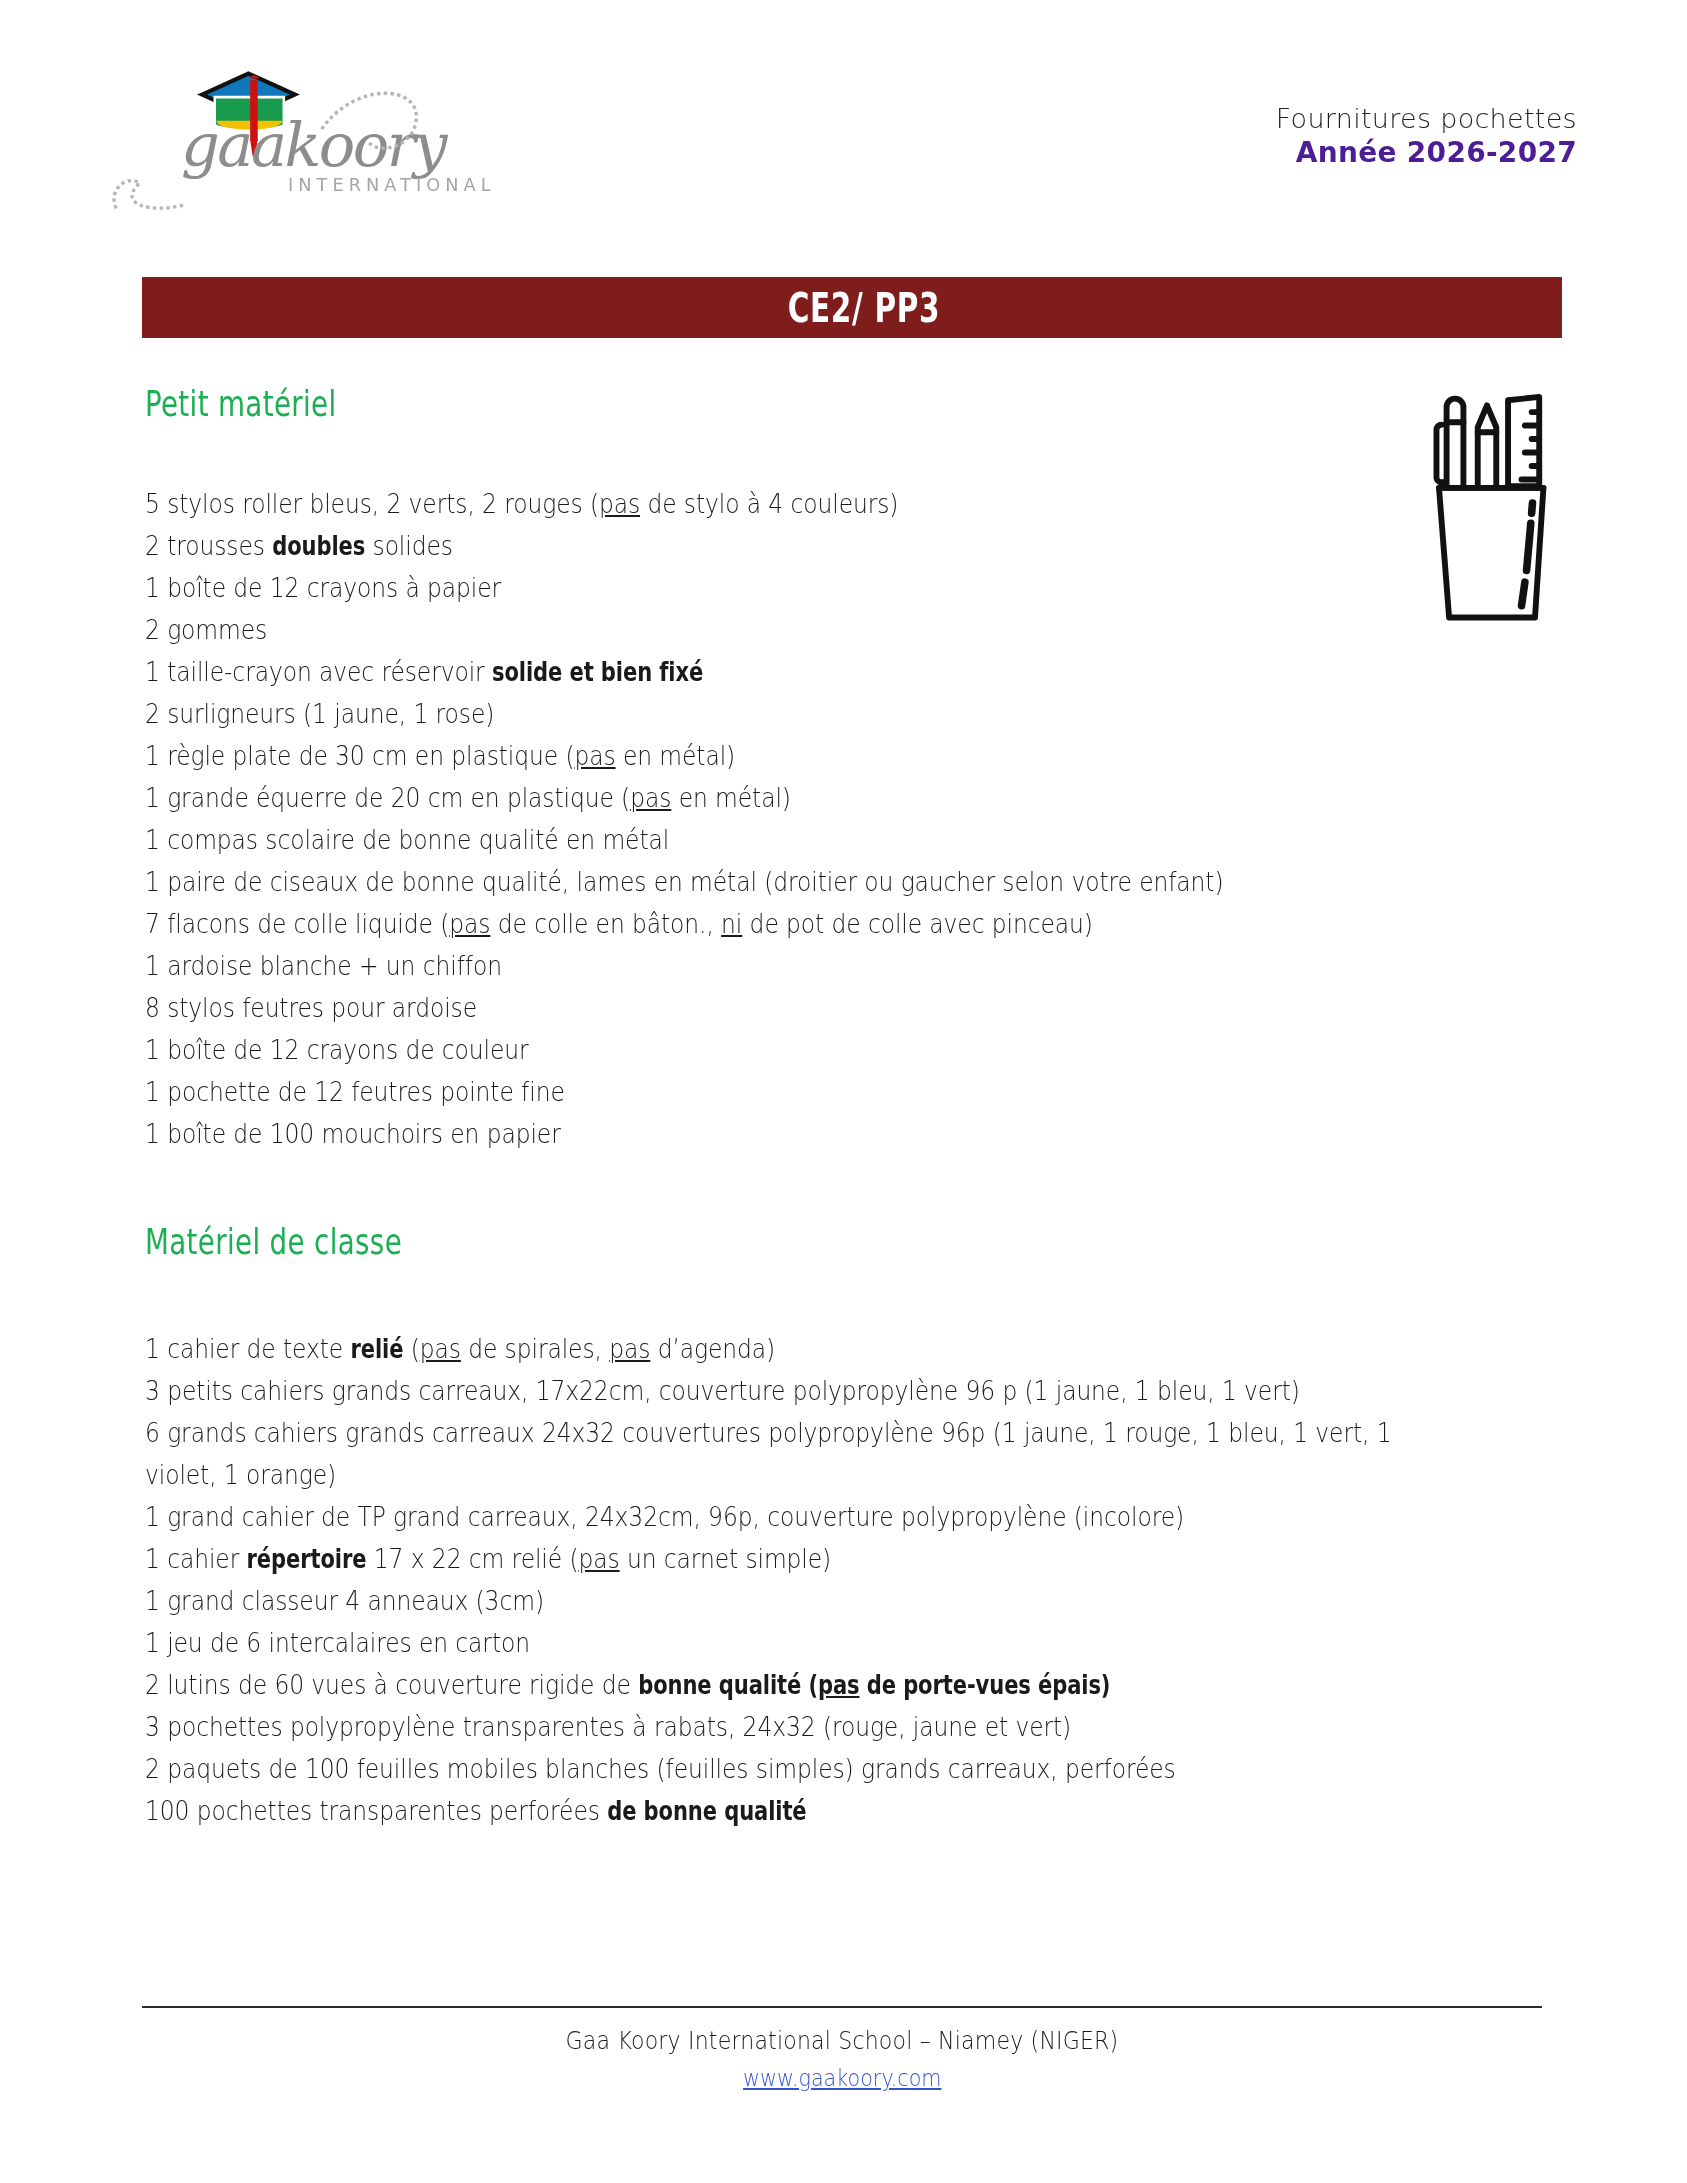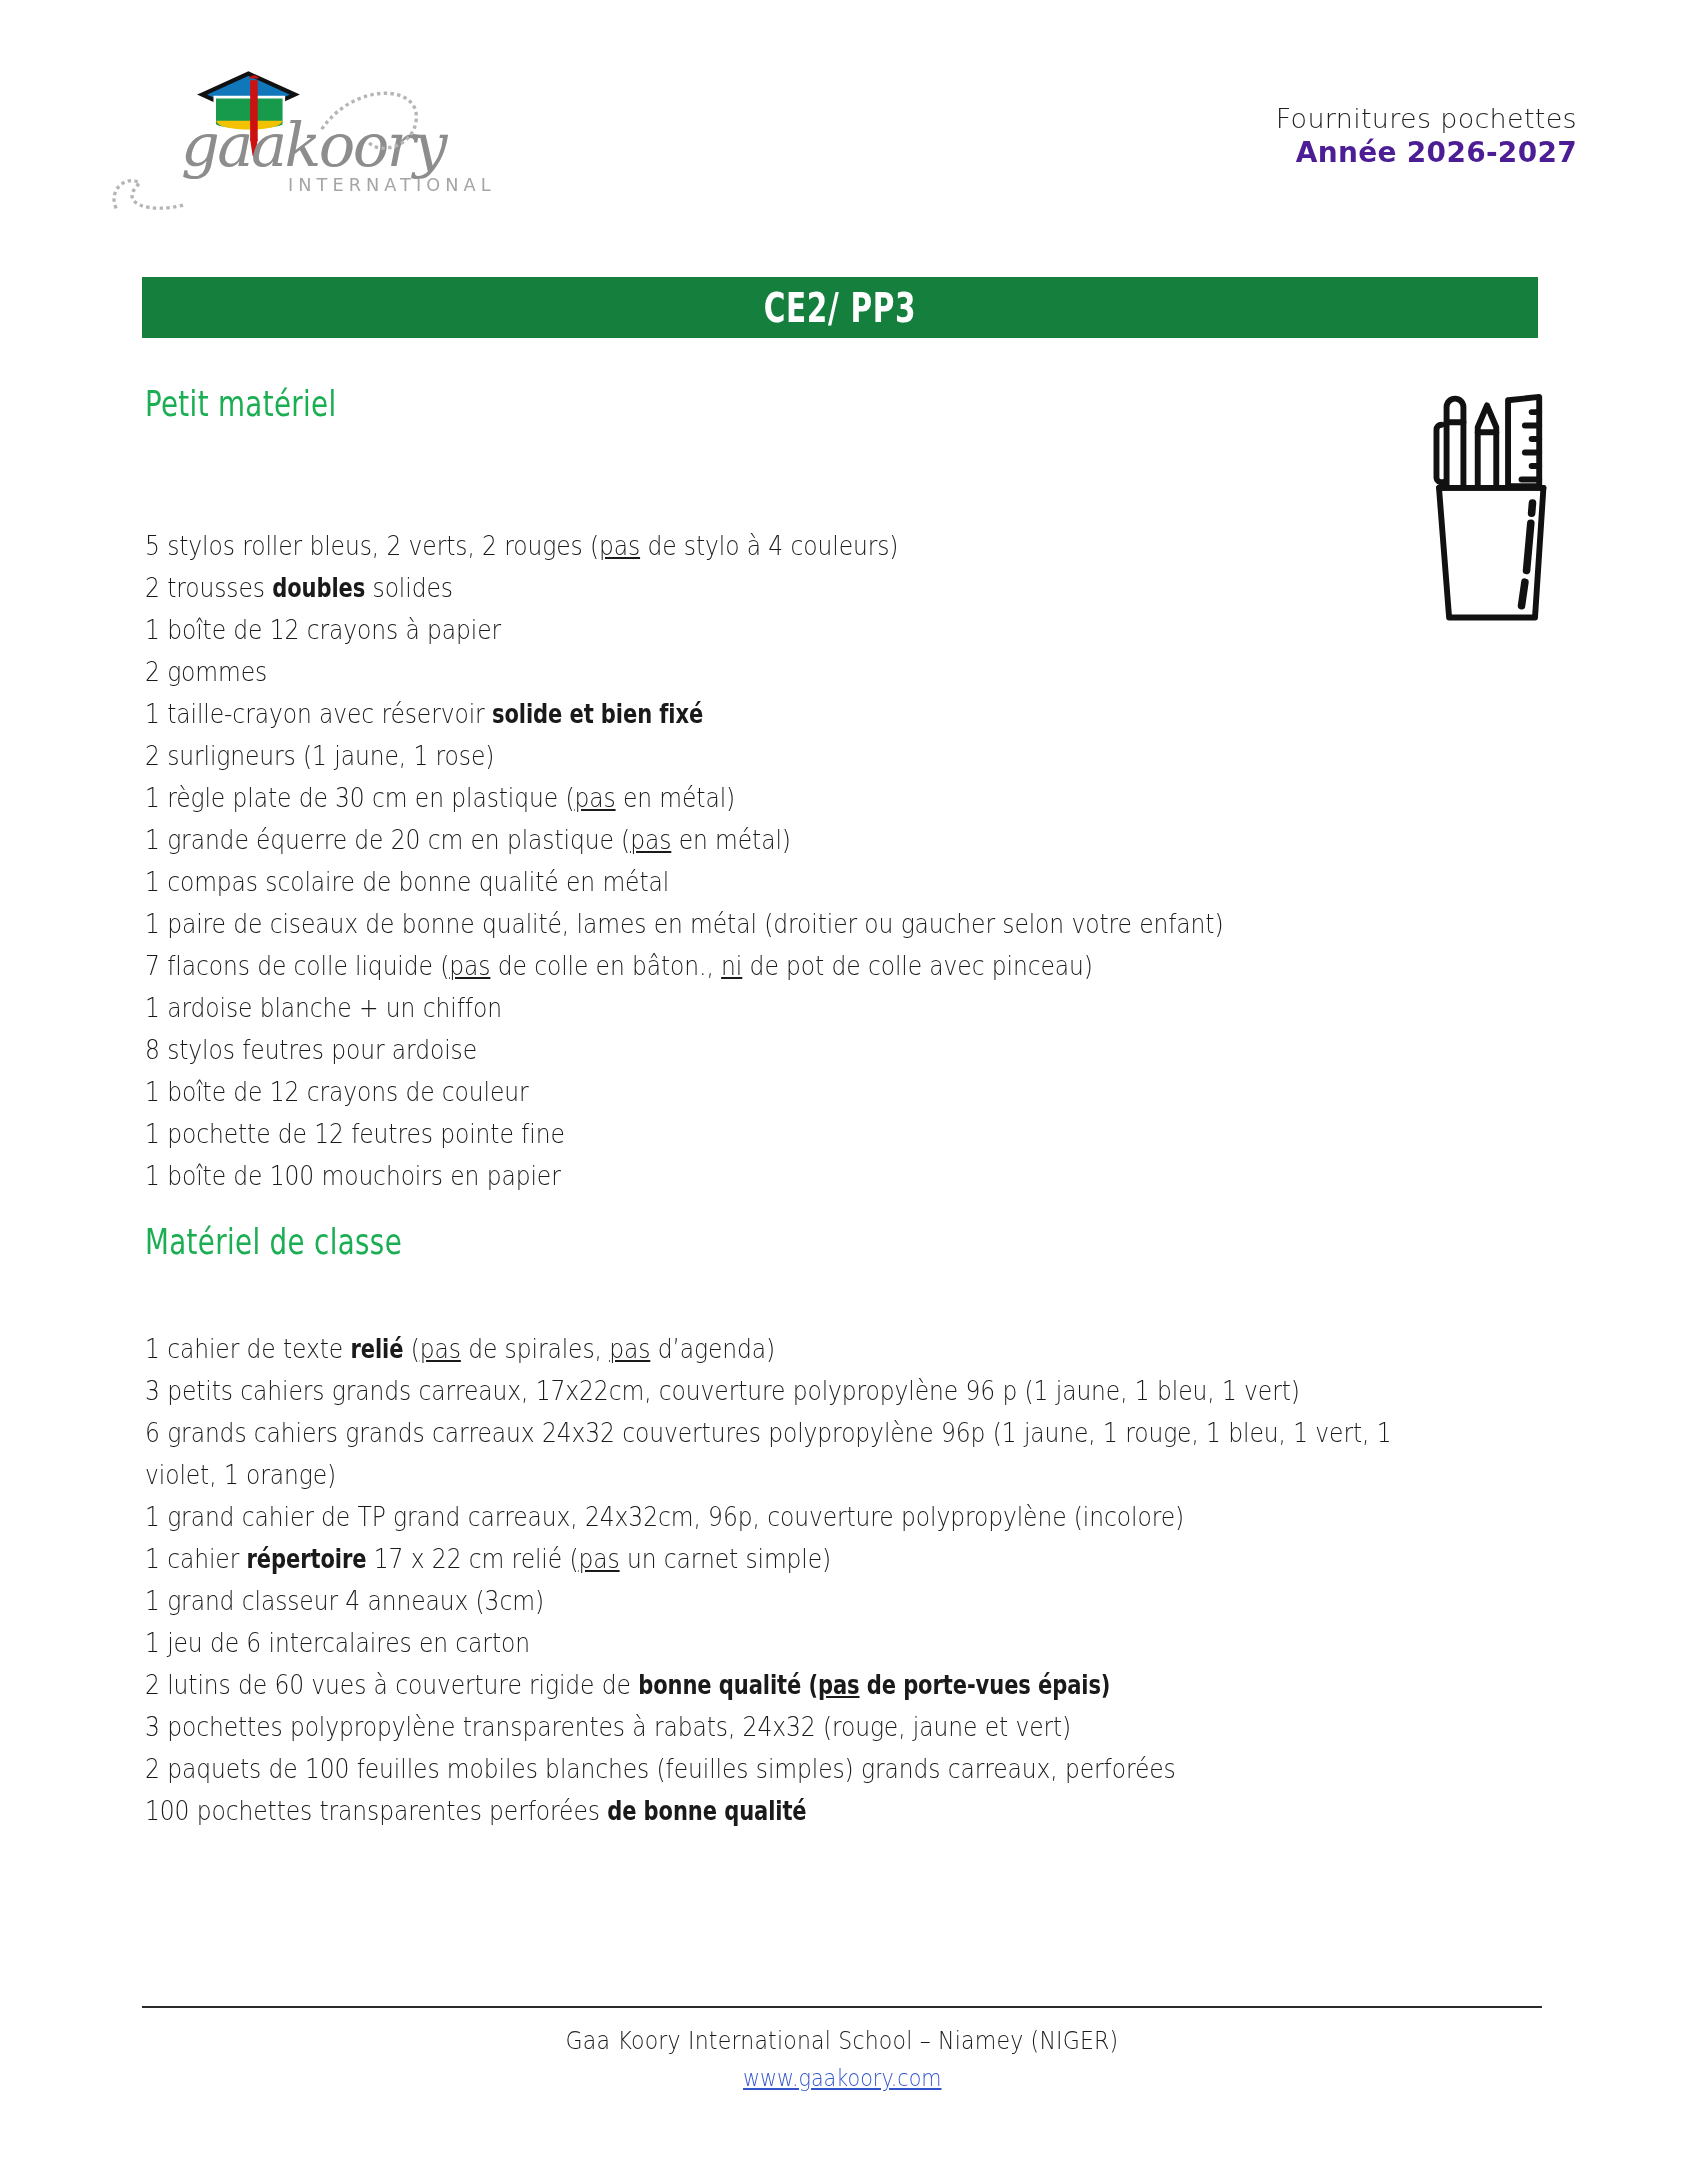--- a/index.html
+++ b/index.html
@@ -102,21 +102,21 @@
 
   
   .supply-list {
     position: absolute;
     left: 145px;
     width: 1316px;
     list-style: none;
     margin: 0;
     padding: 0;
   }
-  #list-petit  { top: 483px; margin-top: 42px; }
+  #list-petit  { top: 483px; }
   #list-classe { top: 1320px; margin-top: 8px; }
 
   .supply-item {
     font-size: 26px;
     line-height: 42px;
     color: #1a1a1a;
     font-family: "DejaVu Sans", sans-serif;
     font-stretch: condensed;
     font-weight: 300;
     letter-spacing: -0.1px;
@@ -197,21 +197,21 @@
         <text x="222" y="170" font-family="DejaVu Sans, sans-serif" font-size="21" fill="#a5a5a5" letter-spacing="6">INTERNATIONAL</text>
       </svg>
     </div>
 
     <div class="header-text">
       <div class="header-line1">Fournitures pochettes</div>
       <div class="header-line2">Année 2026-2027</div>
     </div>
   </div>
 
-  <div class="title-bar" style="background: #15803d;">
+  <div class="title-bar" style="background: #7f1d1d; padding-left: 24px;">
     <span class="title-bar-text">CE2/ PP3</span>
   </div>
 
   <svg class="pencil-cup" viewBox="0 0 190 290" xmlns="http://www.w3.org/2000/svg">
     <g fill="none" stroke="#111111" stroke-width="7" stroke-linejoin="round" stroke-linecap="round">
 
       <path d="M47,128 V34 a10,10 0 0 1 20,0 V128"></path>
       <line x1="47" y1="52" x2="67" y2="52"></line>
       <path d="M41,55 a6,6 0 0 0 -6,6 V118 a6,6 0 0 0 8,5"></path>
 

